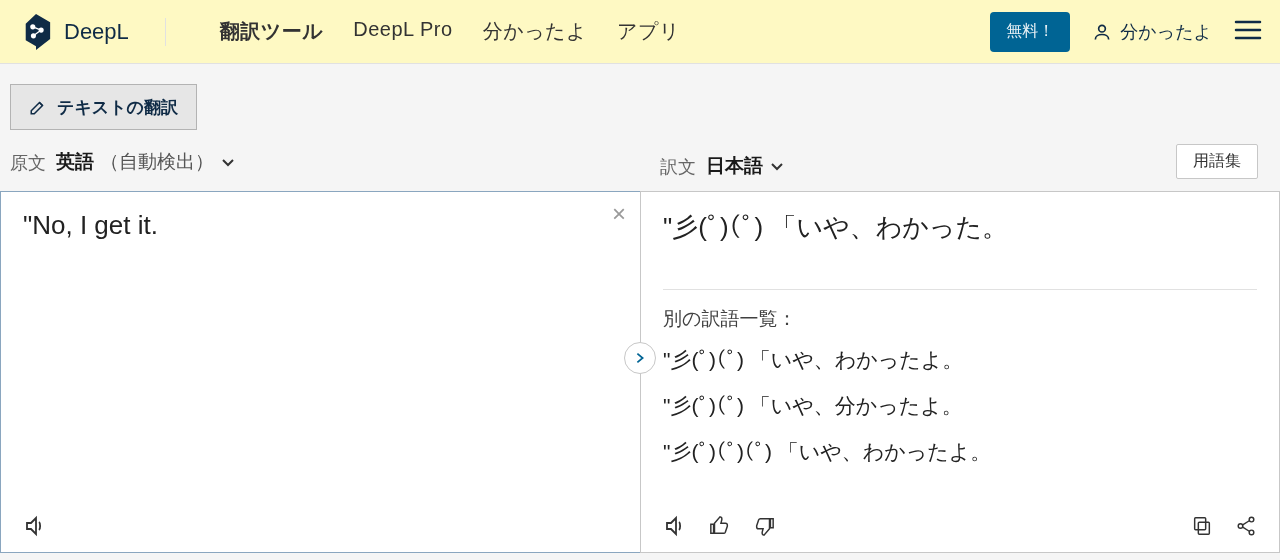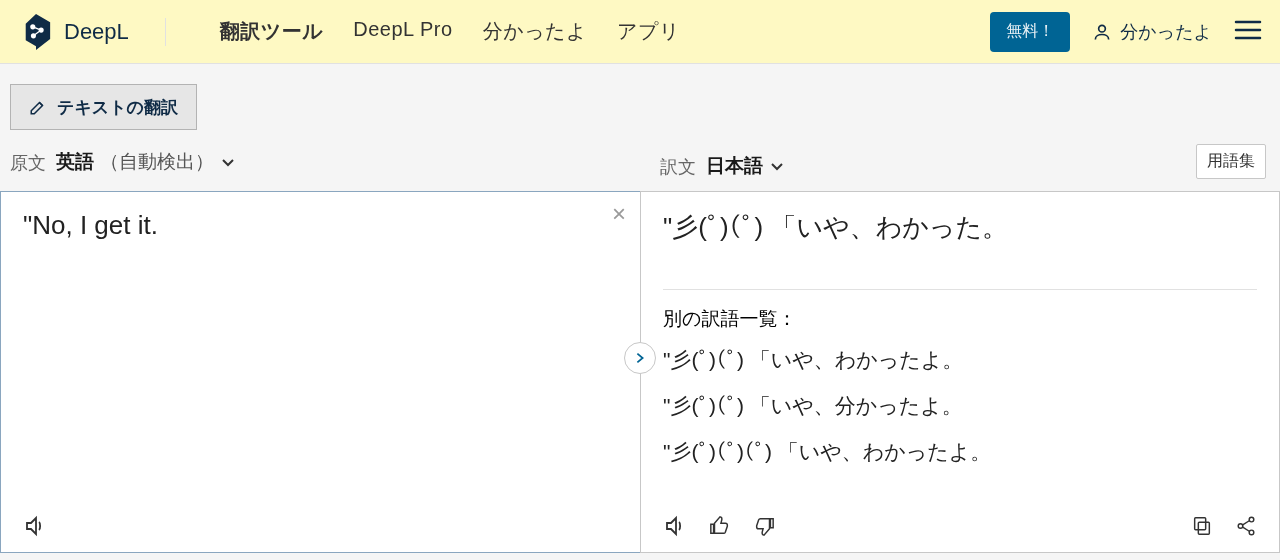--- a/index.html
+++ b/index.html
@@ -29,30 +29,30 @@
   .tab.secondary { color: #006494; font-weight: 600; }
 
   
   .langbar { display: flex; padding: 14px 0 12px 0; align-items: center; }
   .langbar .side { flex: 0 0 50%; display: flex; align-items: flex-end; padding-left: 10px; }
   .langbar .side.right { padding-left: 20px; }
   .lbl { color: #666; font-size: 18px; margin-right: 10px; }
   .sel { font-size: 19px; font-weight: 600; color: #1a1a1a; display: inline-flex; align-items: center; gap: 6px; cursor: pointer; }
   .sel .auto { font-weight: 400; color: #555; }
   .chev { display: inline-flex; }
-  .glossary { margin-left: auto; margin-right: 14px; border: 1px solid #c7c7c7; background: #fff; color: #333; font-size: 16px; padding: 6px 10px; cursor: pointer; border-radius: 2px; }
+  .glossary { margin-left: auto; margin-right: 22px; border: 1px solid #c7c7c7; background: #fff; color: #333; font-size: 16px; padding: 6px 16px; cursor: pointer; border-radius: 2px; }
 
   
   .panels { display: flex; height: 362px; position: relative; }
   .panel { flex: 0 0 50%; background: #fff; border: 1px solid #c7c7c7; position: relative; display: flex; flex-direction: column; }
   .panel.left { border-right: none; border-color:#8aa6bf; }
   .panel.left .body { padding: 18px 22px; font-size: 26px; color: #222; outline: none; border: none; resize: none; width: 100%; flex: 1; font-family: inherit; }
   .panel.right .body { padding: 18px 22px; flex: 1; overflow: auto; }
   .out-main { font-size: 26px; color: #222; }
-  .alt-hdr { color: #000000; font-size: 19px; margin-top: 44px; border-top: 1px solid #e1e1e1; padding-top: 16px; }
+  .alt-hdr { color: #404040; font-size: 19px; margin-top: 44px; border-top: 1px solid #e1e1e1; padding-top: 16px; }
   .alt-list { margin-top: 14px; display: flex; flex-direction: column; gap: 18px; font-size: 21px; color: #222; }
   .close-x { position: absolute; top: 8px; right: 14px; color: #9a9a9a; font-size: 24px; cursor: pointer; }
   .swap { position: absolute; left: 50%; top: 46%; transform: translate(-50%,-50%); width: 32px; height: 32px; border-radius: 50%; background: #fff; border: 1px solid #c7c7c7; display: flex; align-items: center; justify-content: center; cursor: pointer; z-index: 2; color:#006494; }
   .footer { height: 52px; display: flex; align-items: center; padding: 0 18px; gap: 14px; border-top: none; }
   .icon-btn { background: none; border: none; cursor: pointer; color: #333; display: inline-flex; padding: 4px; }
   .footer .push { flex: 1; }
 </style>
 </head>
 <body>
 

